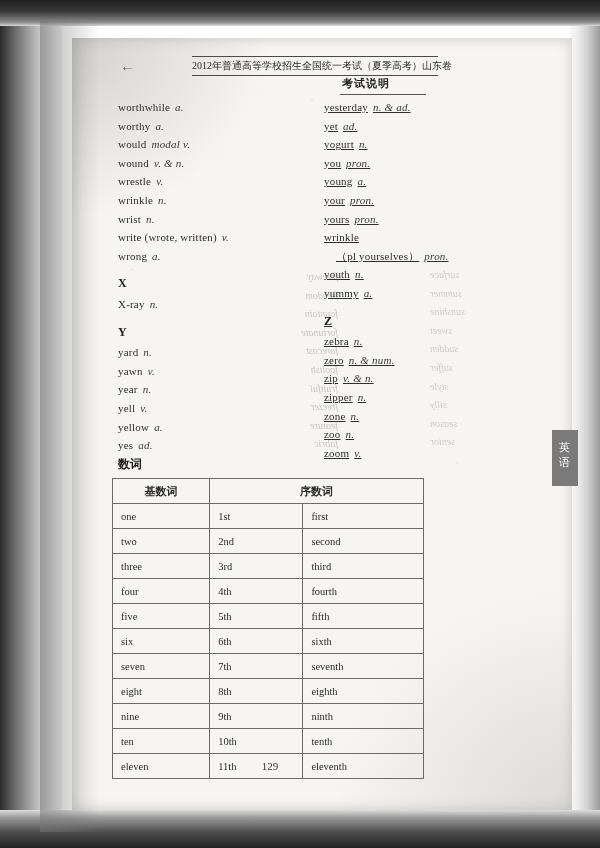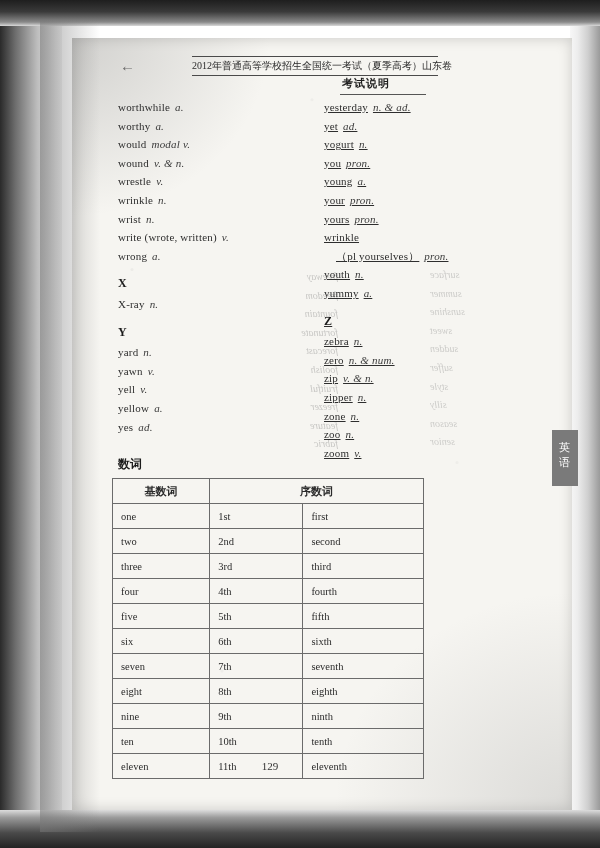--- a/index.html
+++ b/index.html
@@ -252,20 +252,21 @@
       <div class="wentry"><span class="w">wrestle</span><span class="pos">v.</span></div>
       <div class="wentry"><span class="w">wrinkle</span><span class="pos">n.</span></div>
       <div class="wentry"><span class="w">wrist</span><span class="pos">n.</span></div>
       <div class="wentry"><span class="w">write (wrote, written)</span><span class="pos">v.</span></div>
       <div class="wentry"><span class="w">wrong</span><span class="pos">a.</span></div>
       <div class="letter-head"><span class="w">X</span></div>
       <div class="wentry"><span class="w">X-ray</span><span class="pos">n.</span></div>
       <div class="letter-head"><span class="w">Y</span></div>
       <div class="wentry"><span class="w">yard</span><span class="pos">n.</span></div>
       <div class="wentry"><span class="w">yawn</span><span class="pos">v.</span></div>
+      <div class="wentry"><span class="w">year</span><span class="pos">n.</span></div>
       <div class="wentry"><span class="w">yell</span><span class="pos">v.</span></div>
       <div class="wentry"><span class="w">yellow</span><span class="pos">a.</span></div>
       <div class="wentry"><span class="w">yes</span><span class="pos">ad.</span></div>
     </div>
   <div class="col col-right" id="col-right">
       <div class="wentry"><span class="w">yesterday</span><span class="pos">n. &amp; ad.</span></div>
       <div class="wentry"><span class="w">yet</span><span class="pos">ad.</span></div>
       <div class="wentry"><span class="w">yogurt</span><span class="pos">n.</span></div>
       <div class="wentry"><span class="w">you</span><span class="pos">pron.</span></div>
       <div class="wentry"><span class="w">young</span><span class="pos">a.</span></div>

